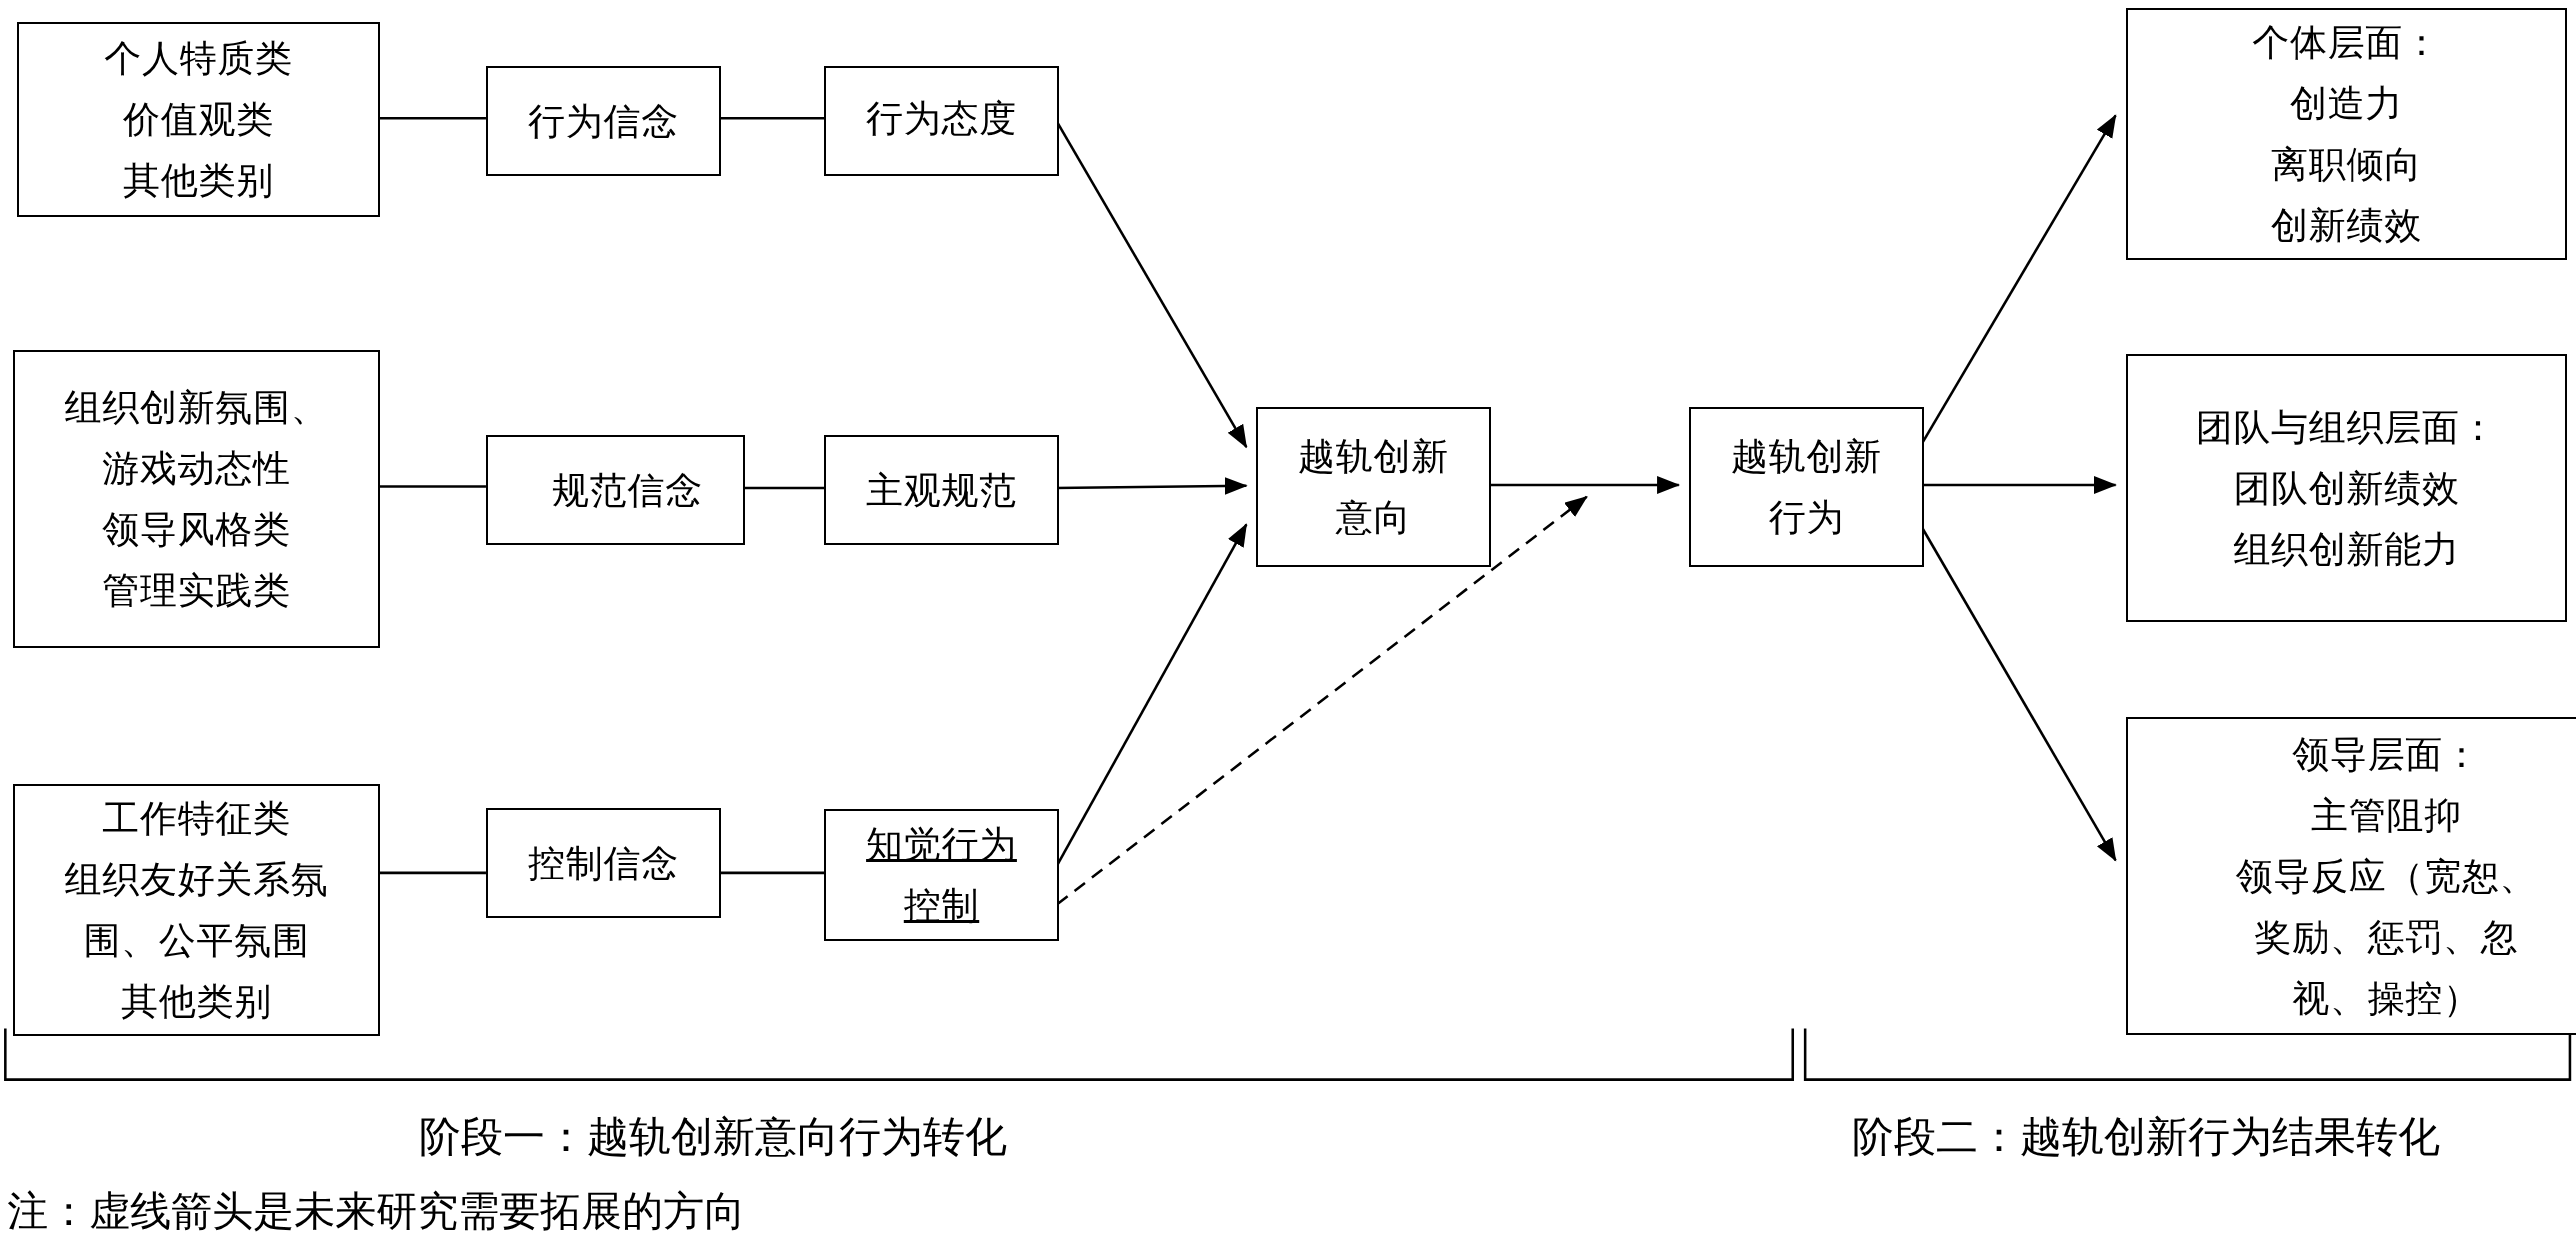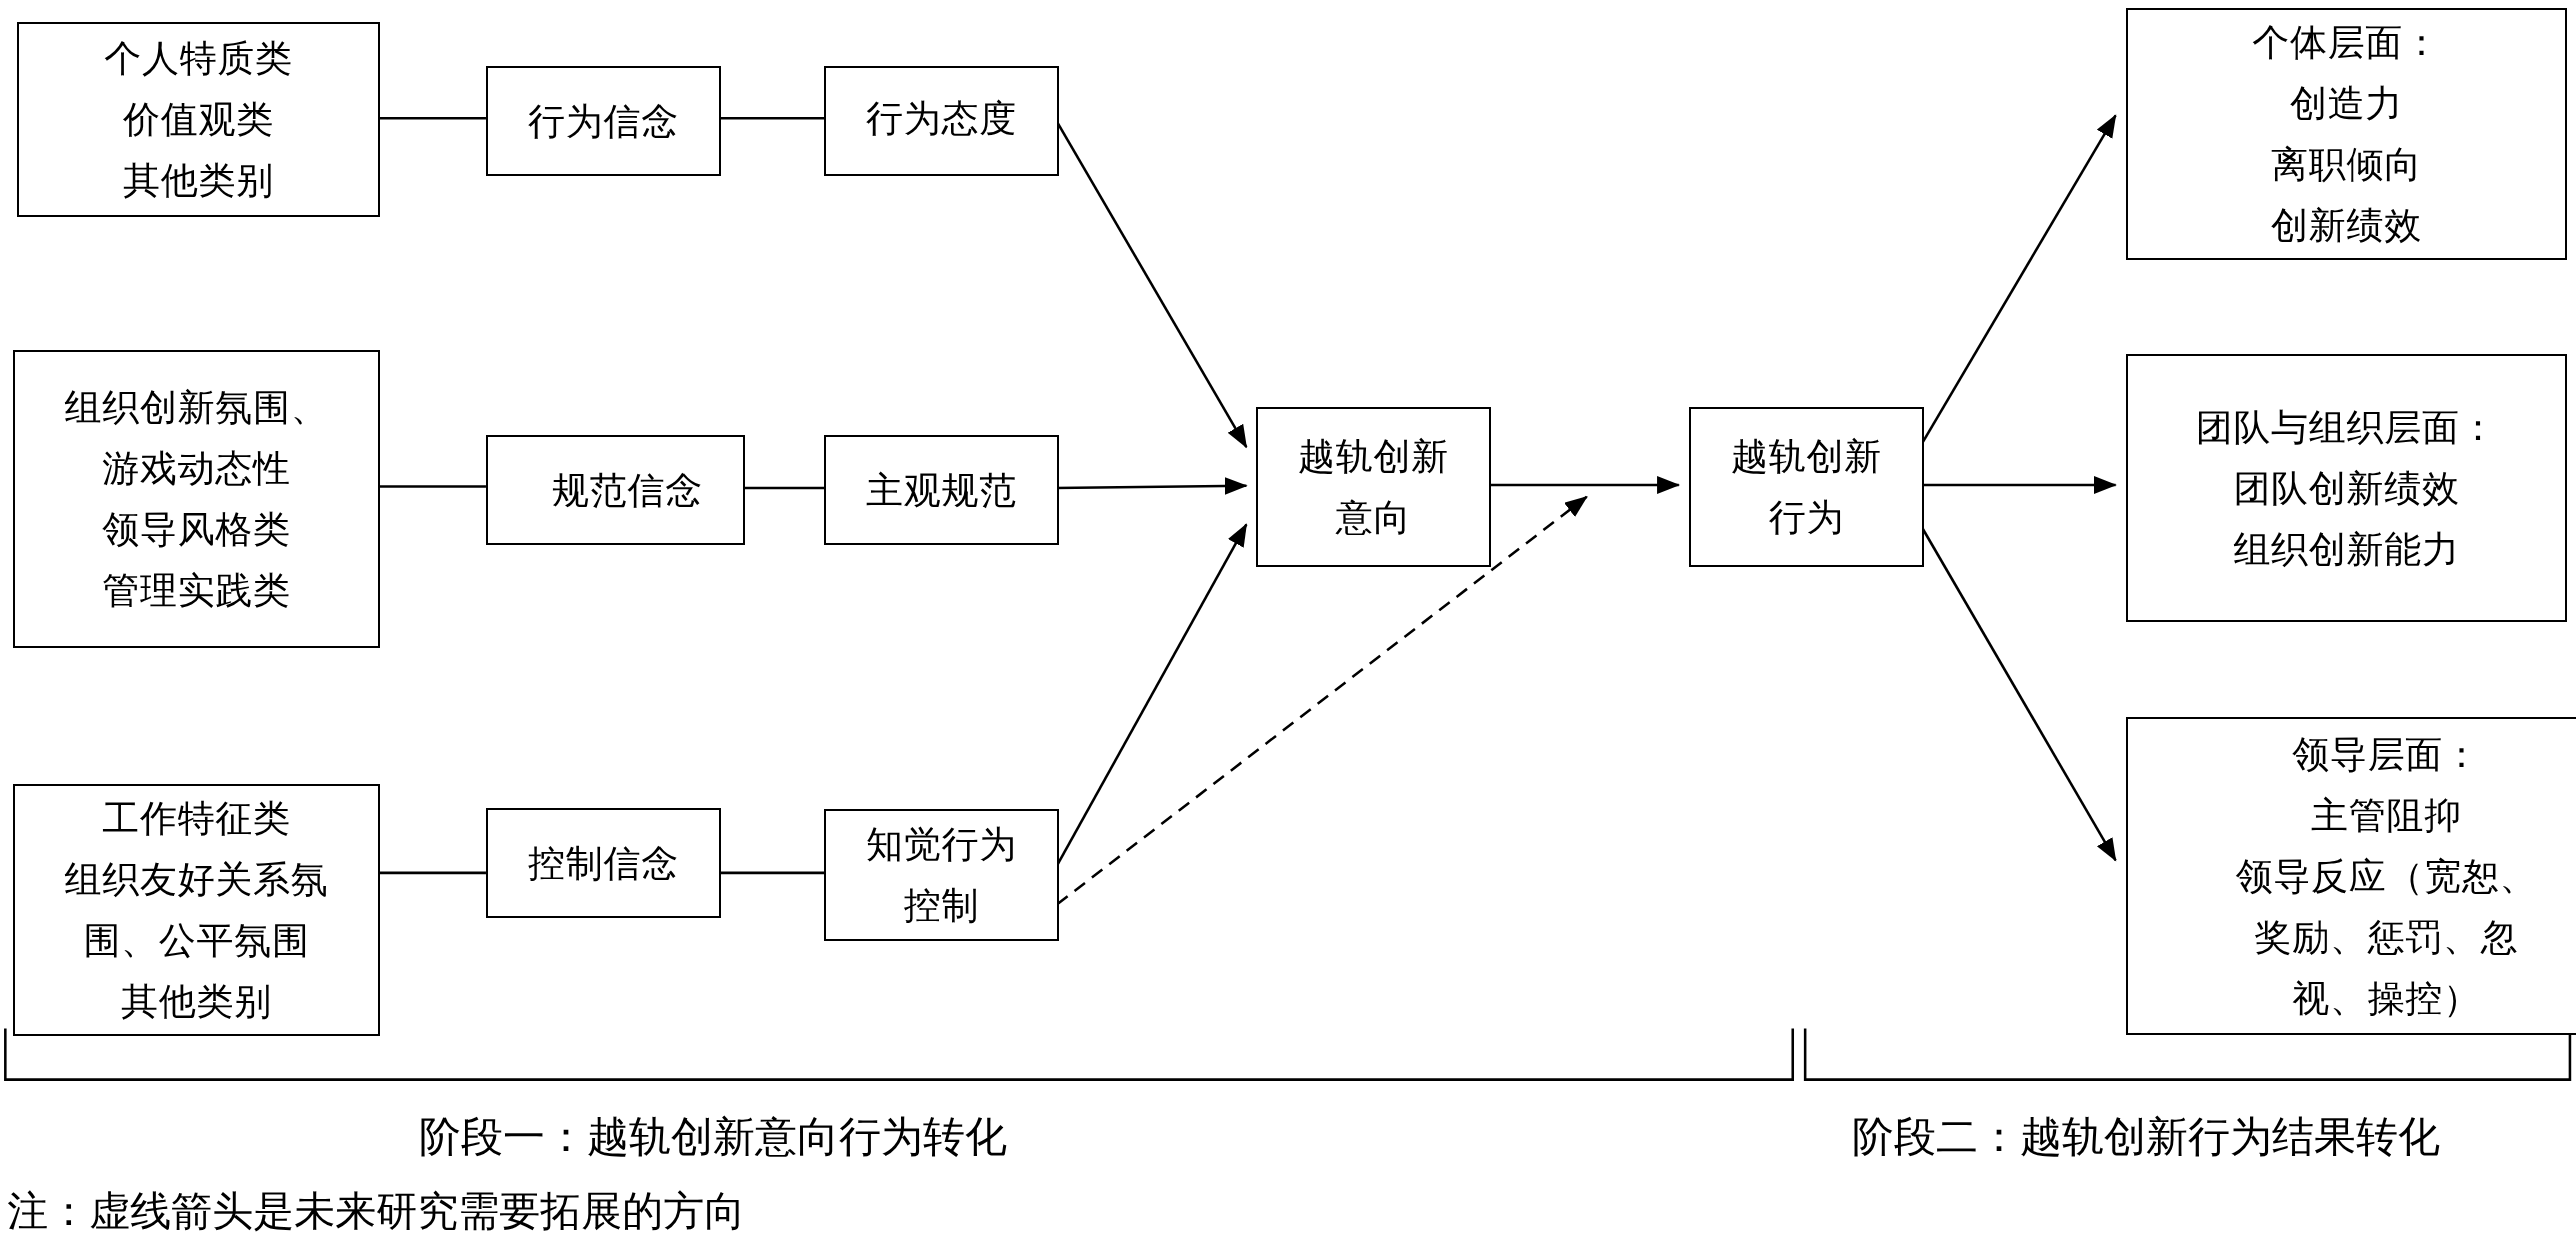--- a/index.html
+++ b/index.html
@@ -97,21 +97,21 @@
   </div>
 
   <div class="box" style="left:824px; top:66px; width:231px; height:106px;font-family:Liberation Mono, monospace;">
     <div>行为态度</div>
   </div>
 
   <div class="box" style="left:824px; top:435px; width:231px; height:106px;text-align:right;">
     <div>主观规范</div>
   </div>
 
-  <div class="box" style="left:824px; top:809px; width:231px; height:128px;">
+  <div class="box" style="left:824px; top:809px; width:231px; height:128px;text-decoration:underline;">
     <div>知觉行为</div>
     <div>控制</div>
   </div>
 
   <div class="box" style="left:1256px; top:407px; width:231px; height:156px;">
     <div>越轨创新</div>
     <div>意向</div>
   </div>
 
   <div class="box" style="left:1689px; top:407px; width:231px; height:156px;">

